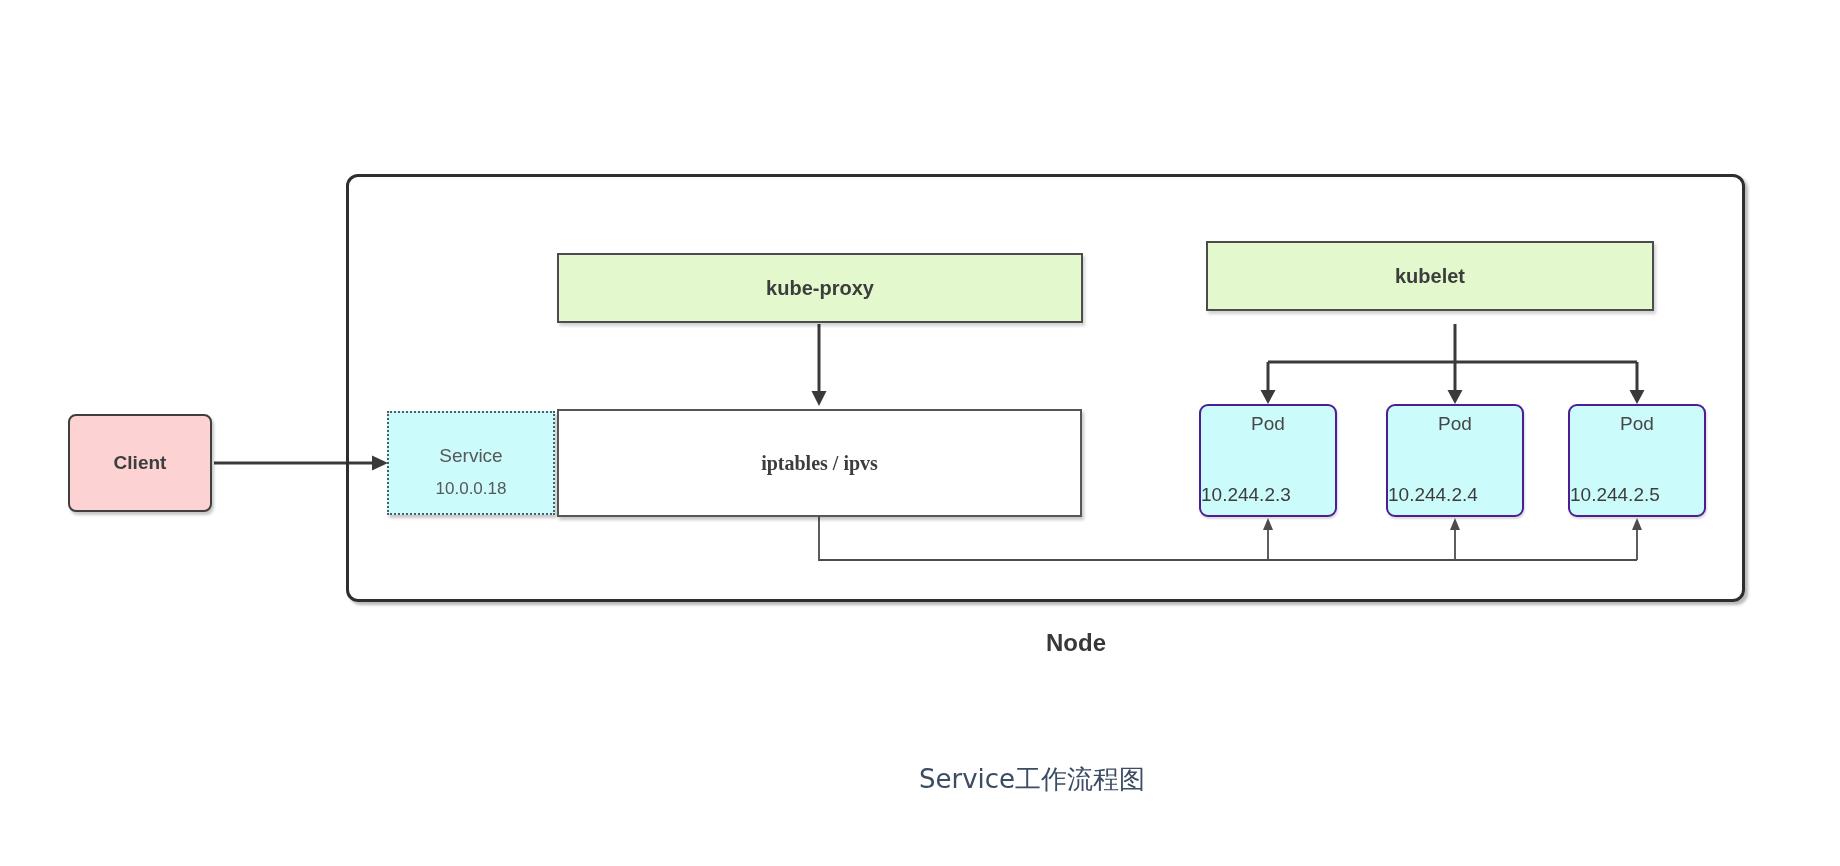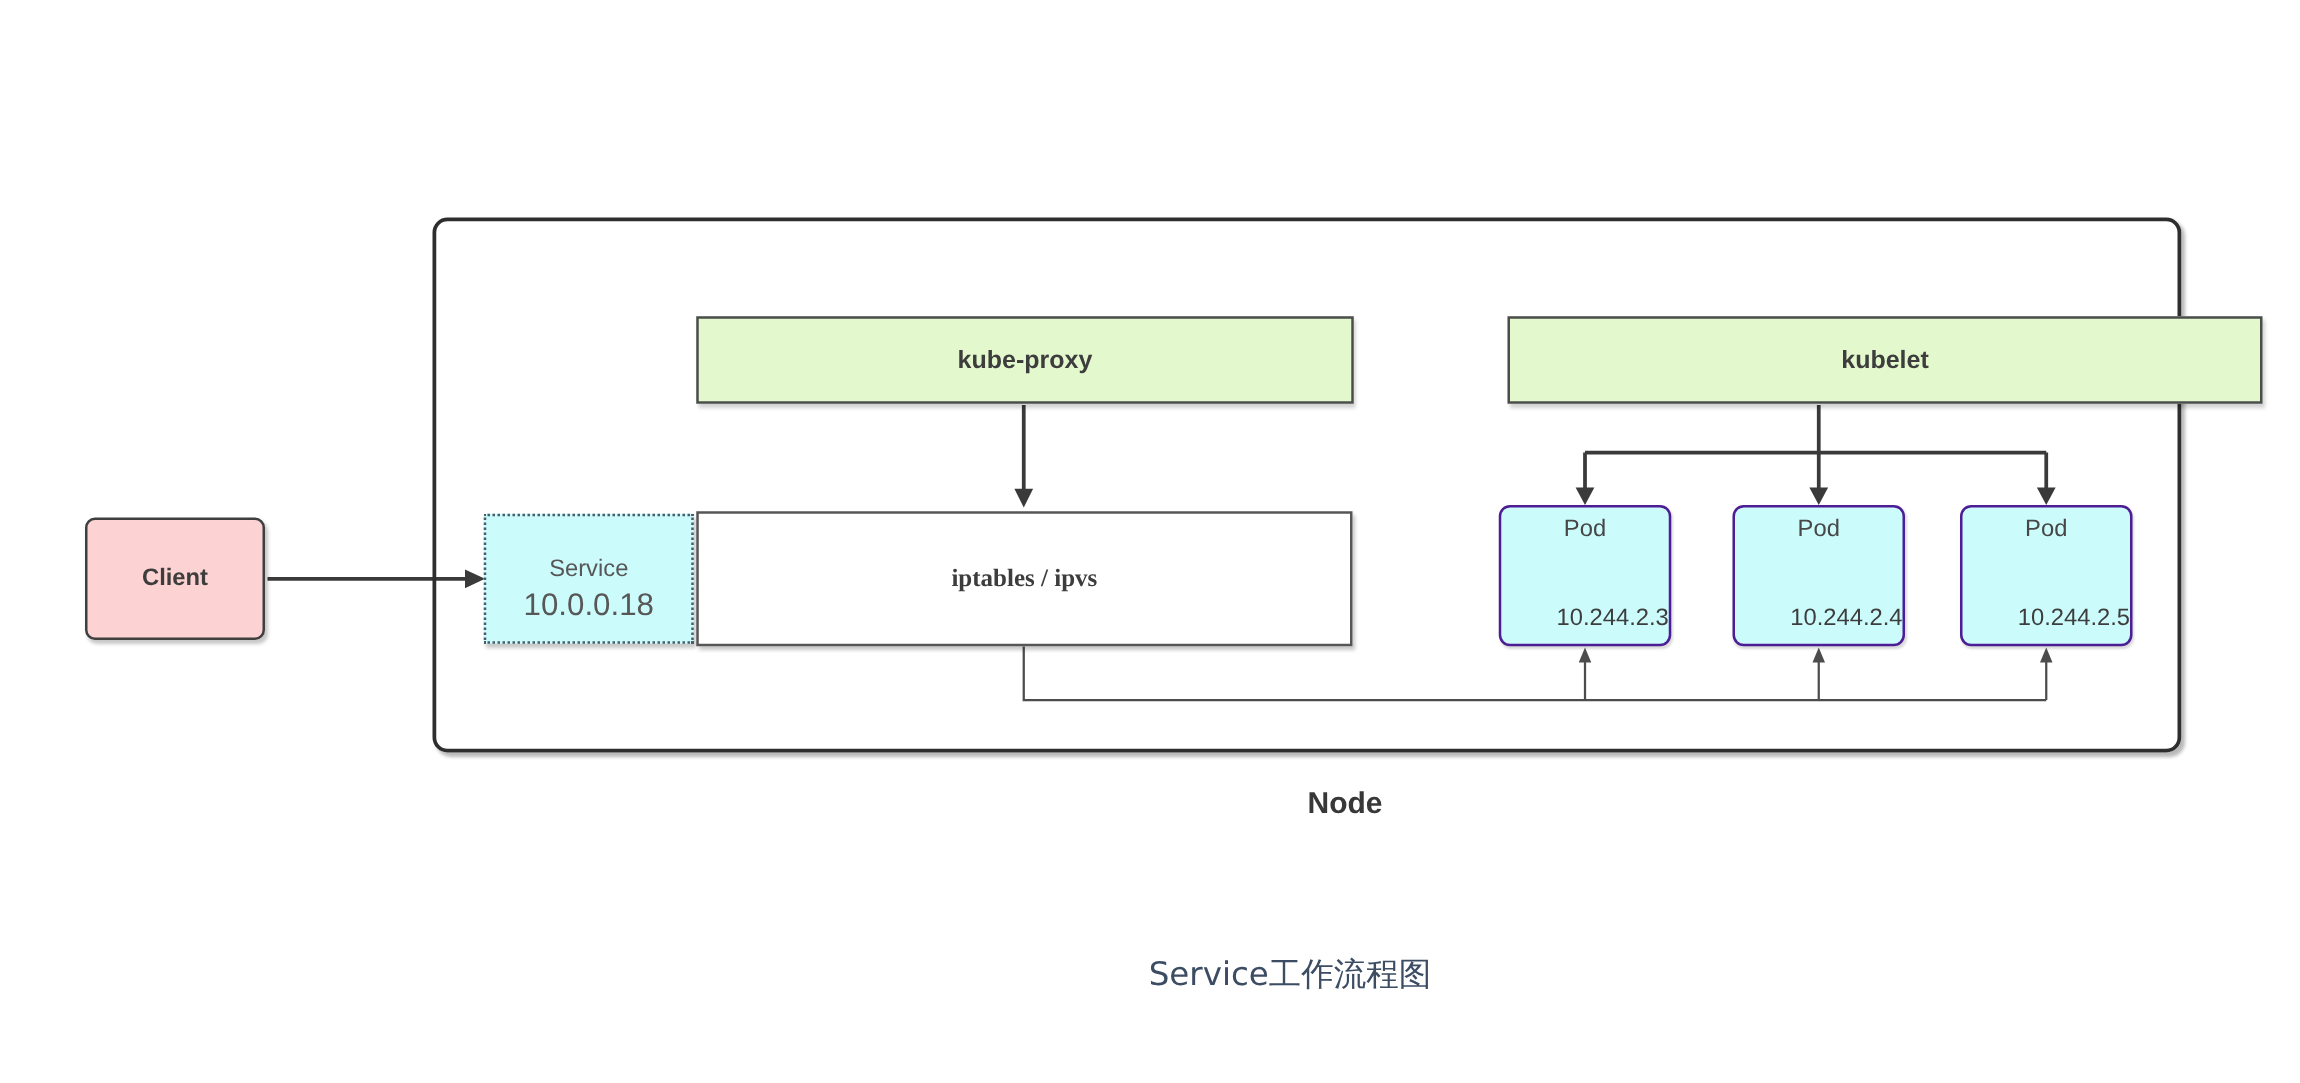--- a/index.html
+++ b/index.html
@@ -34,50 +34,50 @@
     box-shadow:2px 3px 3px rgba(0,0,0,0.22);
   }
 
   .green-box{
     background:var(--box-green);
     border:2px solid #4c4c4c;
     font-weight:bold;font-size:20px;
     box-shadow:2px 3px 3px rgba(0,0,0,0.18);
   }
   .kube-proxy{left:557px;top:253px;width:526px;height:70px;}
-  .kubelet{left:1206px;top:253px;width:604px;height:70px;}
+  .kubelet{left:1206px;top:241px;width:448px;height:70px;}
 
   .service{
     left:387px;top:411px;width:168px;height:104px;
     background:var(--box-cyan);
     border:2.5px dotted #4a5d68;
     box-shadow:2px 3px 3px rgba(0,0,0,0.22);
     display:block;
   }
   .service .line1{margin-top:32px;text-align:center;font-size:19px;color:var(--muted-text);}
-  .service .line2{position:absolute;bottom:14px;left:0;width:100%;text-align:center;font-size:25px;color:var(--muted-text);}
+  .service .line2{position:absolute;bottom:14px;left:0;width:100%;text-align:center;font-size:17px;color:var(--muted-text);}
 
   .iptables{
     left:557px;top:409px;width:525px;height:108px;
     background:#ffffff;
     border:2px solid #565656;
     font-weight:bold;font-size:20px;
     box-shadow:2px 3px 3px rgba(0,0,0,0.22);
     font-family:Liberation Serif, serif;
   }
 
   .pod{
     position:absolute;top:404px;width:138px;height:113px;box-sizing:border-box;
     background:var(--box-cyan);
     border:2px solid #4c1d95;border-radius:9px;
     box-shadow:1px 2px 2px rgba(0,0,0,0.15);
   }
   .pod-1{left:1199px;} .pod-2{left:1386px;} .pod-3{left:1568px;}
   .pod .pod-label{margin-top:7px;text-align:center;font-size:19px;color:#474747;}
-  .pod .pod-ip{position:absolute;bottom:9px;left:0;width:100%;text-align:right;font-size:19px;color:#3d3d3d;}
+  .pod .pod-ip{position:absolute;bottom:9px;left:0;width:100%;text-align:left;font-size:19px;color:#3d3d3d;}
 
   .node-label{
     position:absolute;left:1076px;top:629px;transform:translateX(-50%);
     font-weight:bold;font-size:24px;color:#383838;white-space:nowrap;
   }
   .diagram-title{
     position:absolute;left:1032px;top:762px;transform:translateX(-50%);
     font-size:26px;color:var(--title-text);white-space:nowrap;
     font-family:"DejaVu Sans","Liberation Sans",sans-serif;
   }

